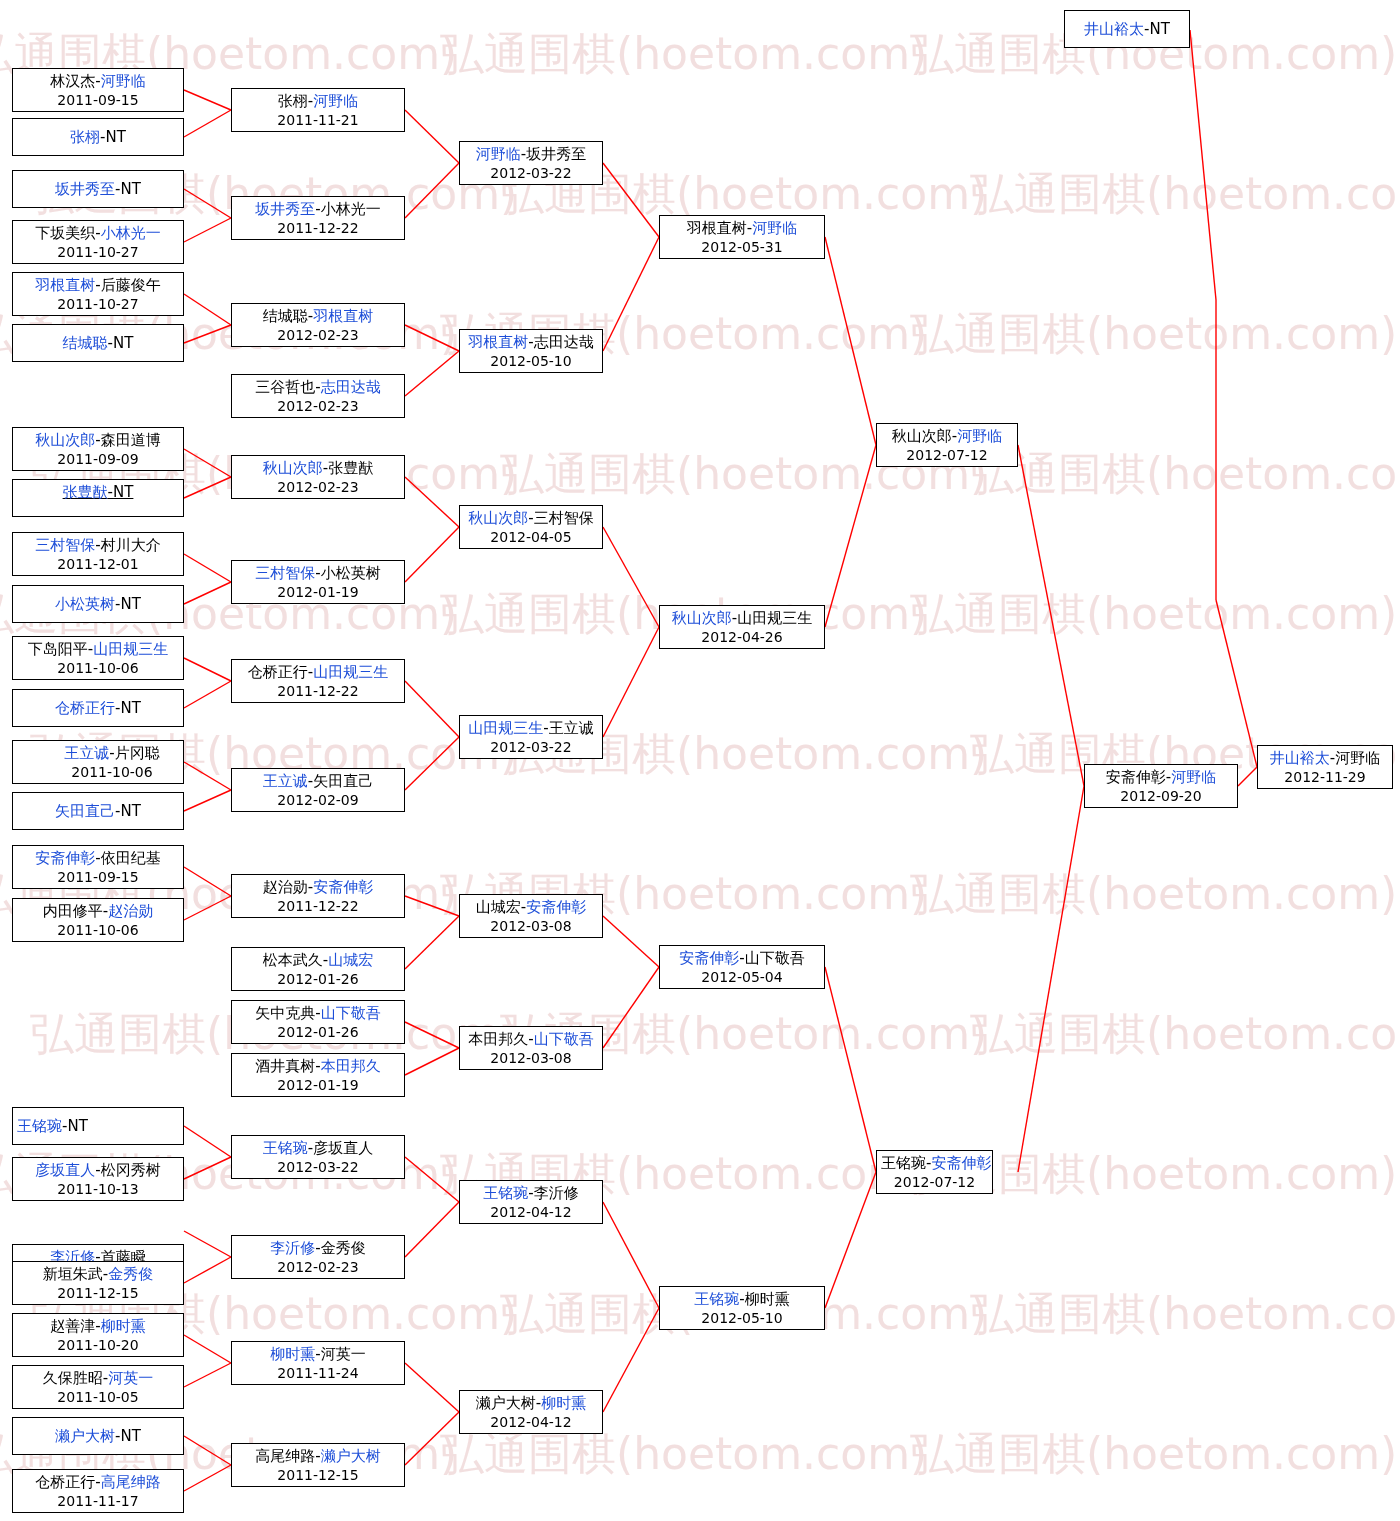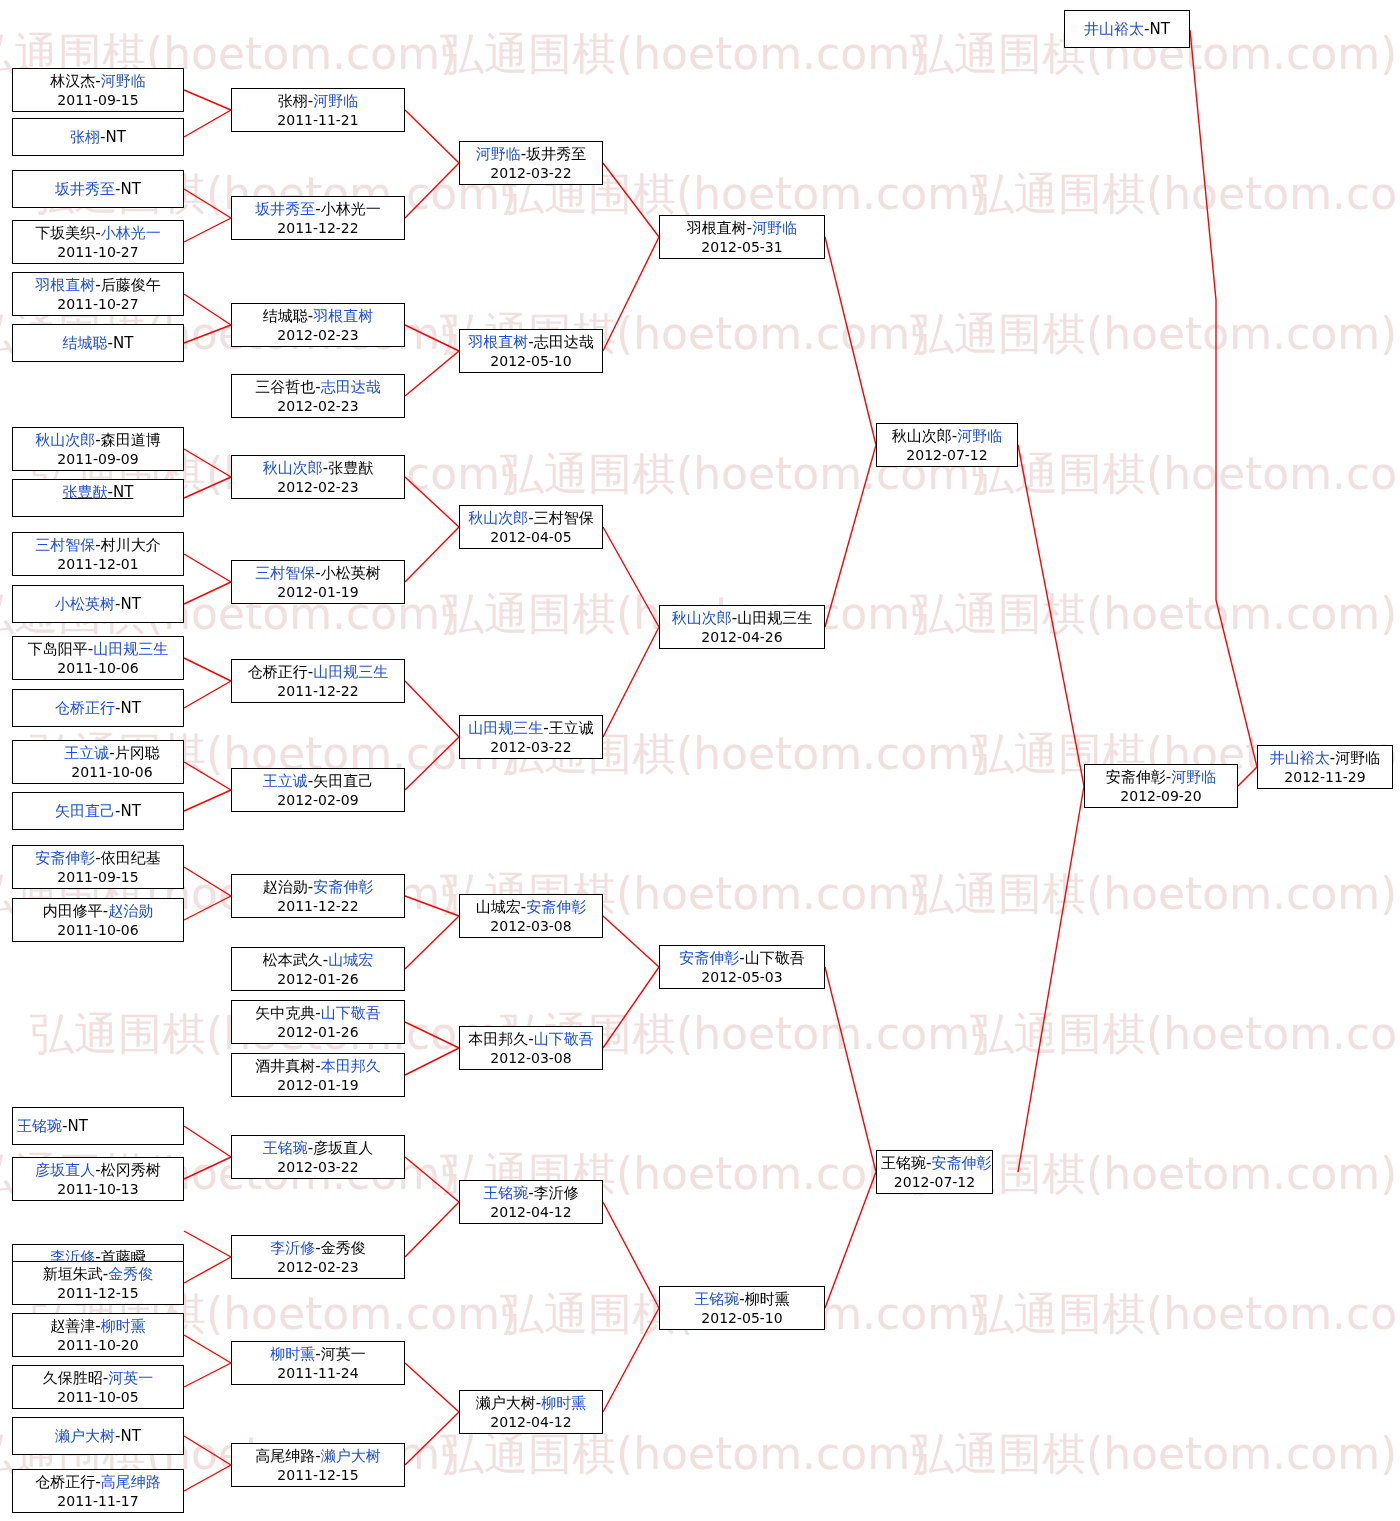--- a/index.html
+++ b/index.html
@@ -354,21 +354,21 @@
       <div class="node" style="left: 659px; top: 215px; width: 166px; height: 44px;">
         <span class="players"><span class="l">羽根直树</span><span>-</span><span class="w">河野临</span></span>
         <span class="date">2012-05-31</span>
       </div>
       <div class="node" style="left: 659px; top: 605px; width: 166px; height: 44px;">
         <span class="players"><span class="w">秋山次郎</span><span>-</span><span class="l">山田规三生</span></span>
         <span class="date">2012-04-26</span>
       </div>
       <div class="node" style="left: 659px; top: 945px; width: 166px; height: 44px;">
         <span class="players"><span class="w">安斋伸彰</span><span>-</span><span class="l">山下敬吾</span></span>
-        <span class="date">2012-05-03</span>
+        <span class="date">2012-05-04</span>
       </div>
       <div class="node" style="left: 659px; top: 1286px; width: 166px; height: 44px;">
         <span class="players"><span class="w">王铭琬</span><span>-</span><span class="l">柳时熏</span></span>
         <span class="date">2012-05-10</span>
       </div>
       <div class="node" style="left: 876px; top: 423px; width: 142px; height: 44px;">
         <span class="players"><span class="l">秋山次郎</span><span>-</span><span class="w">河野临</span></span>
         <span class="date">2012-07-12</span>
       </div>
       <div class="node" style="left: 876px; top: 1150px; width: 117px; height: 44px;">

